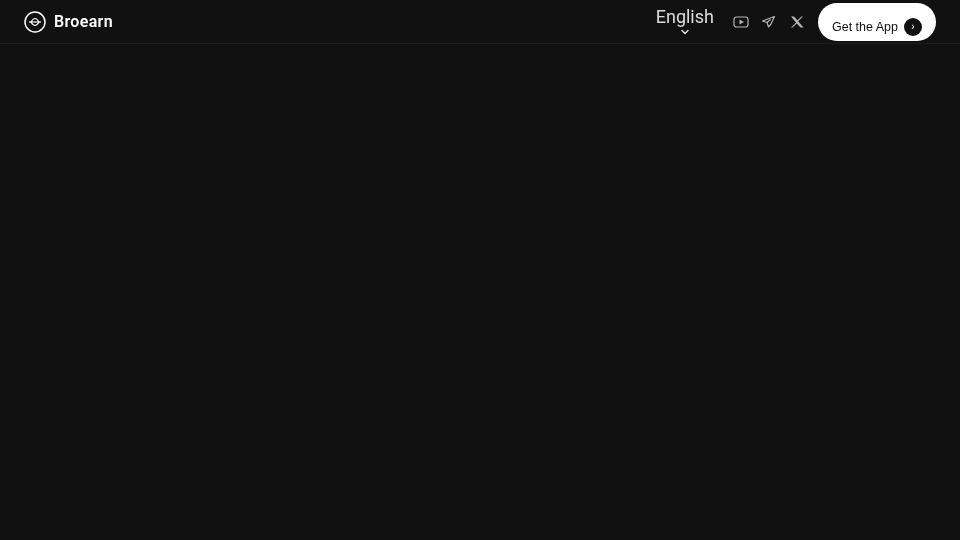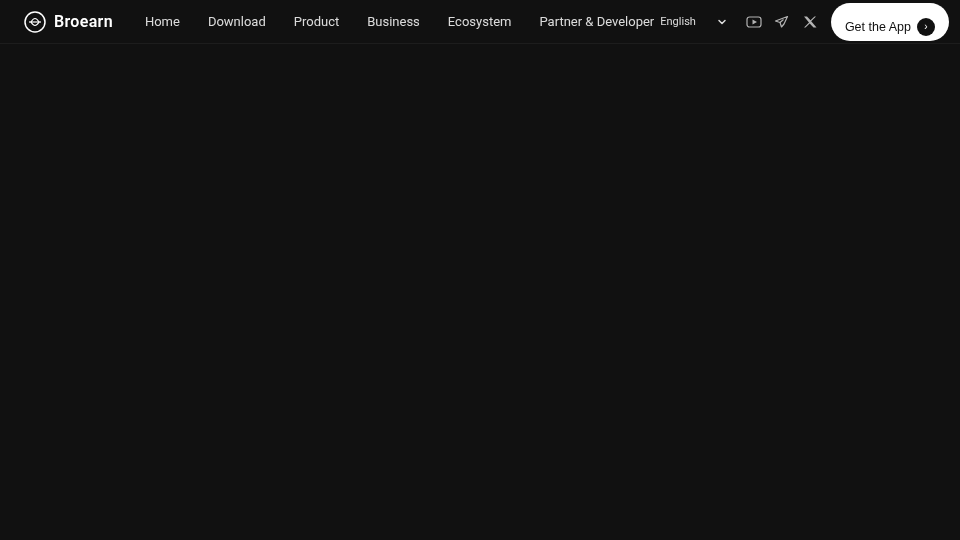--- a/index.html
+++ b/index.html
@@ -68,26 +68,27 @@
 
     .nav-right {
       display: flex;
       align-items: center;
       gap: 12px;
     }
 
     .lang-selector {
       display: flex;
       align-items: center;
-      gap: 21px;
+      gap: 0;
       color: rgba(255,255,255,0.85);
-      font-size: 11px;
+      font-size: 18px;
       cursor: pointer;
       padding: 4px 6px;
       border-radius: 4px;
+      flex-direction: column;
     }
 
     .chevron-down {
       width: 10px;
       height: 10px;
       display: inline-block;
     }
 
     .social-icons {
       display: flex;
@@ -149,28 +150,20 @@
   <div class="nav-left">
     <div class="logo-wrapper">
       <svg class="logo-icon" viewBox="0 0 22 22" fill="none" xmlns="http://www.w3.org/2000/svg">
         <circle cx="11" cy="11" r="10" stroke="white" stroke-width="1.5" fill="none"></circle>
         <path d="M7 11 Q11 4 15 11 Q11 18 7 11Z" stroke="white" stroke-width="1.2" fill="none"></path>
         <line x1="5" y1="11" x2="17" y2="11" stroke="white" stroke-width="1.2"></line>
       </svg>
       <span class="logo-text">Broearn</span>
     </div>
 
-    <div class="nav-links">
-      <a class="nav-link">Home</a>
-      <a class="nav-link">Download</a>
-      <a class="nav-link">Product</a>
-      <a class="nav-link">Business</a>
-      <a class="nav-link">Ecosystem</a>
-      <a class="nav-link">Partner &amp; Developer</a>
-    </div>
   </div>
 
   <div class="nav-right">
     <div class="lang-selector">
       <span>English</span>
       <svg class="chevron-down" viewBox="0 0 10 10" fill="none">
         <path d="M2 3.5L5 6.5L8 3.5" stroke="rgba(255,255,255,0.85)" stroke-width="1.5" stroke-linecap="round" stroke-linejoin="round"></path>
       </svg>
     </div>
 

